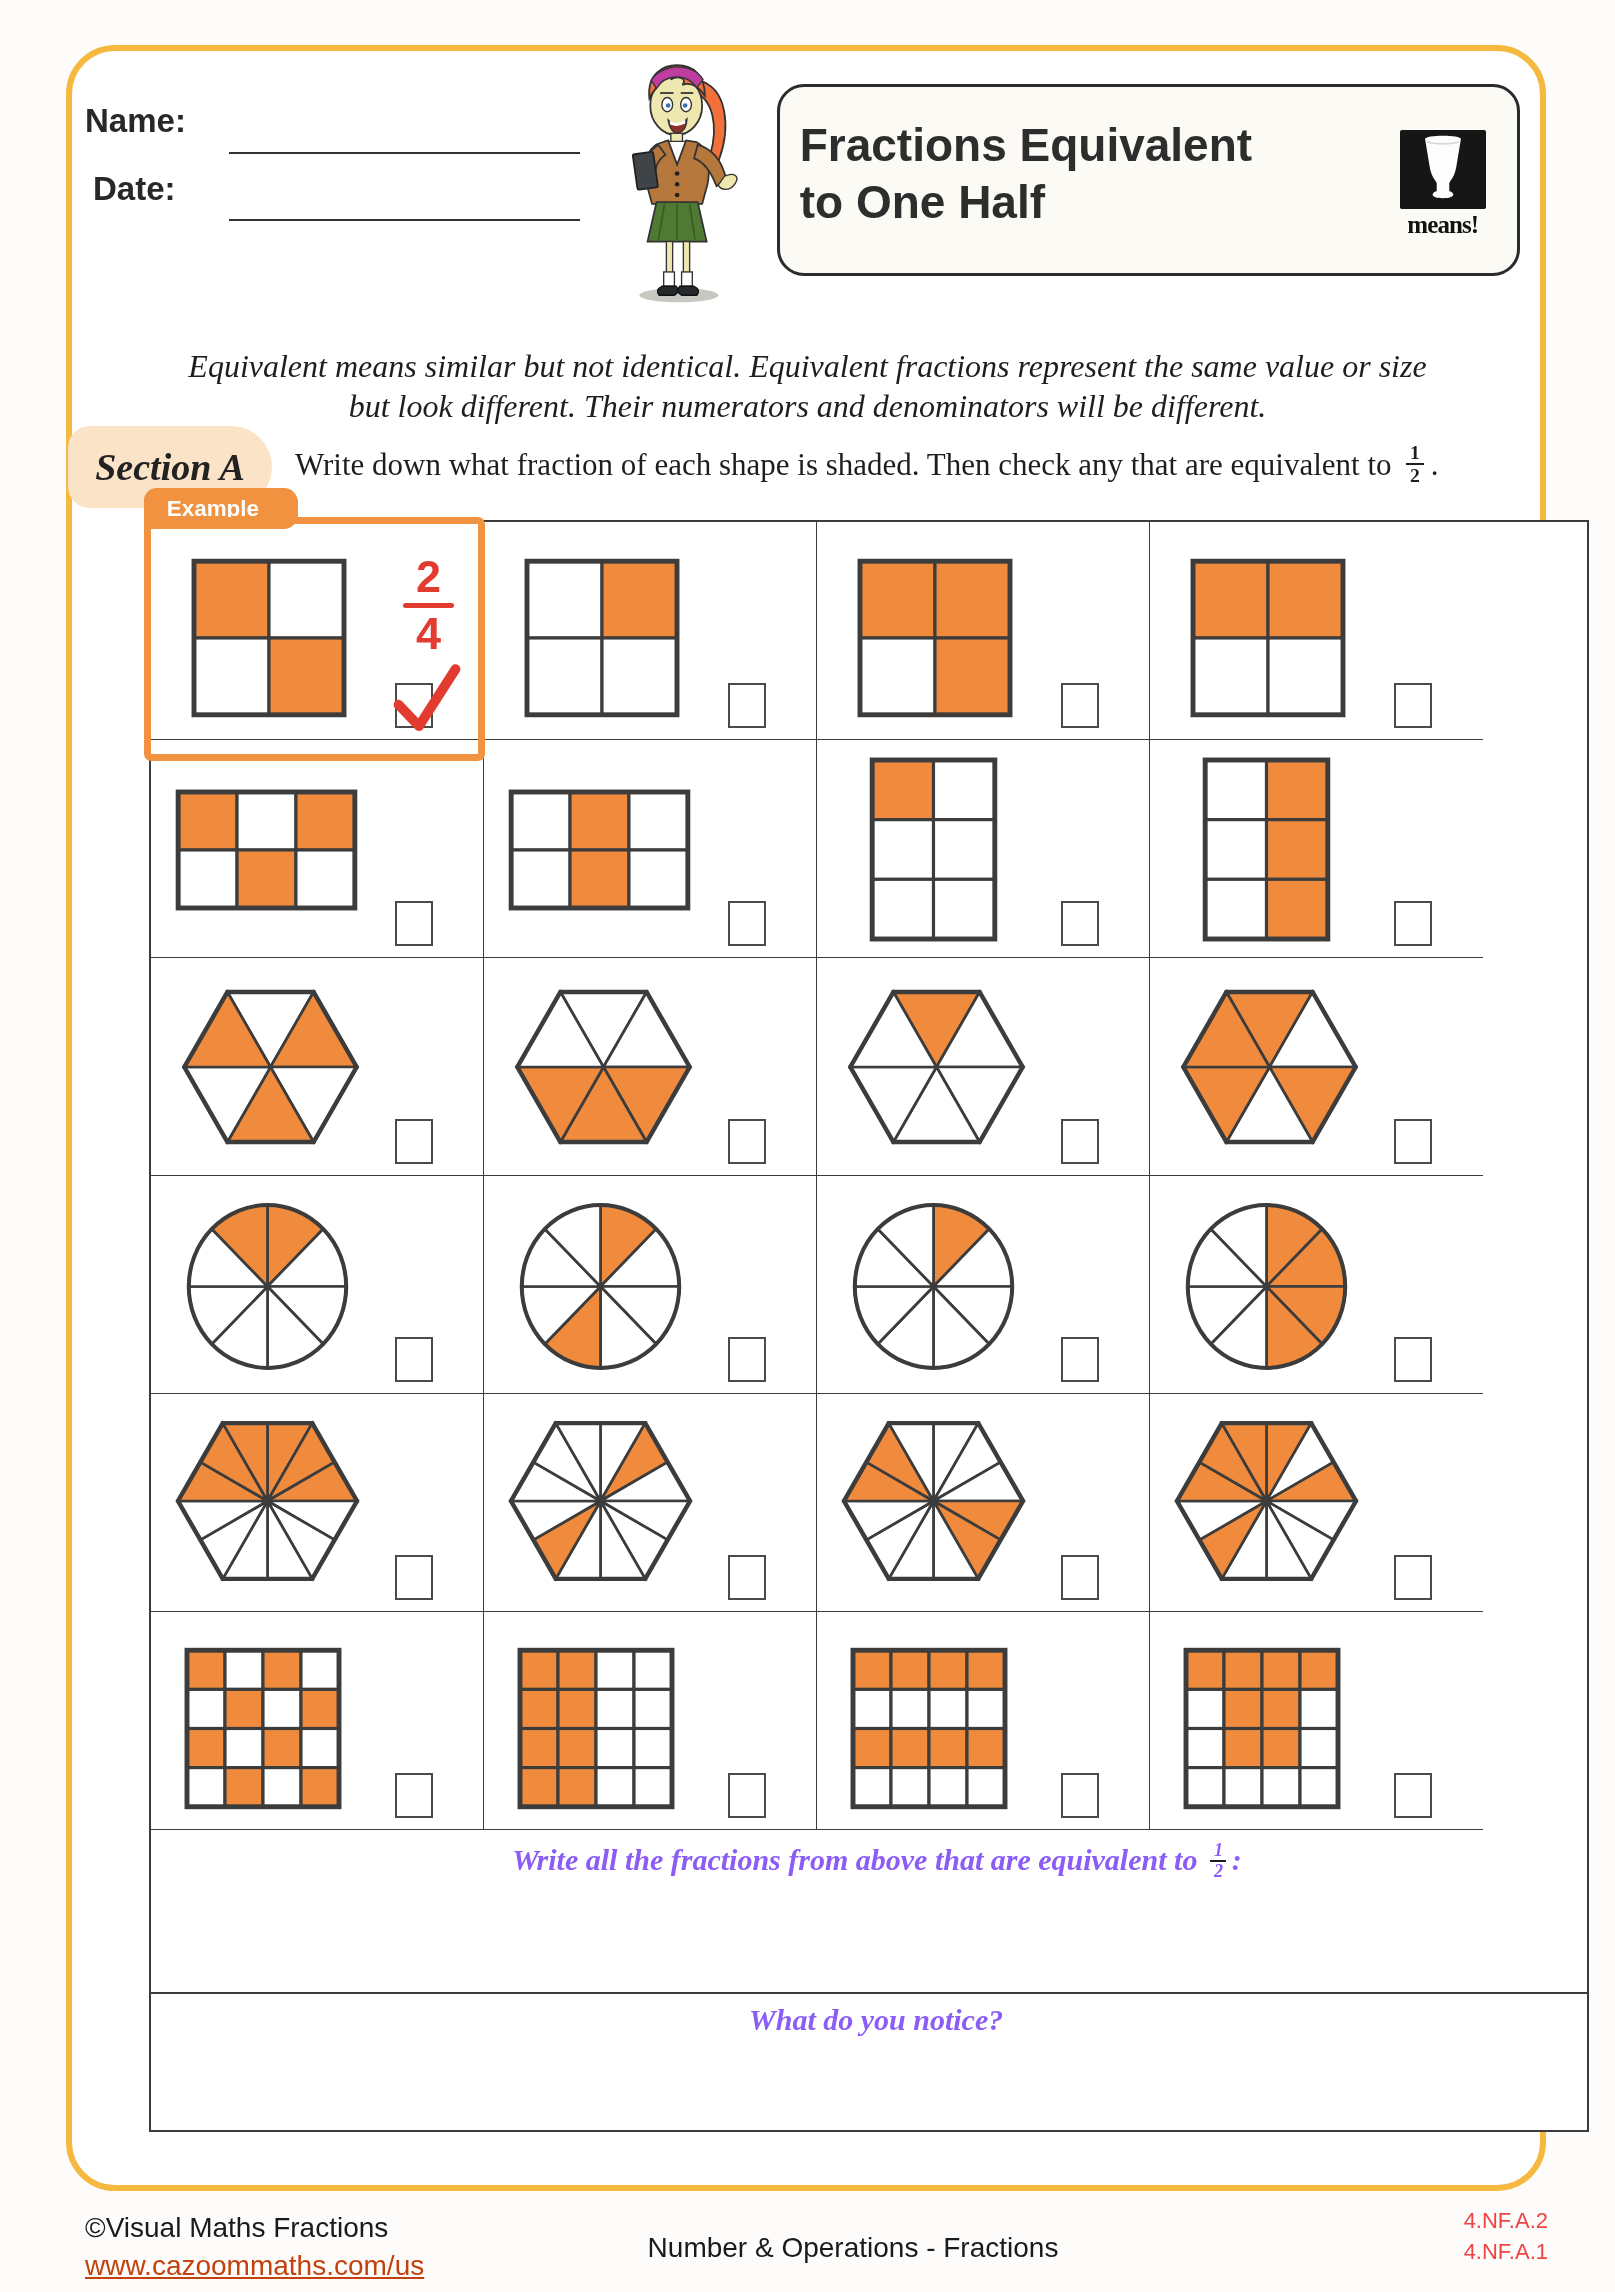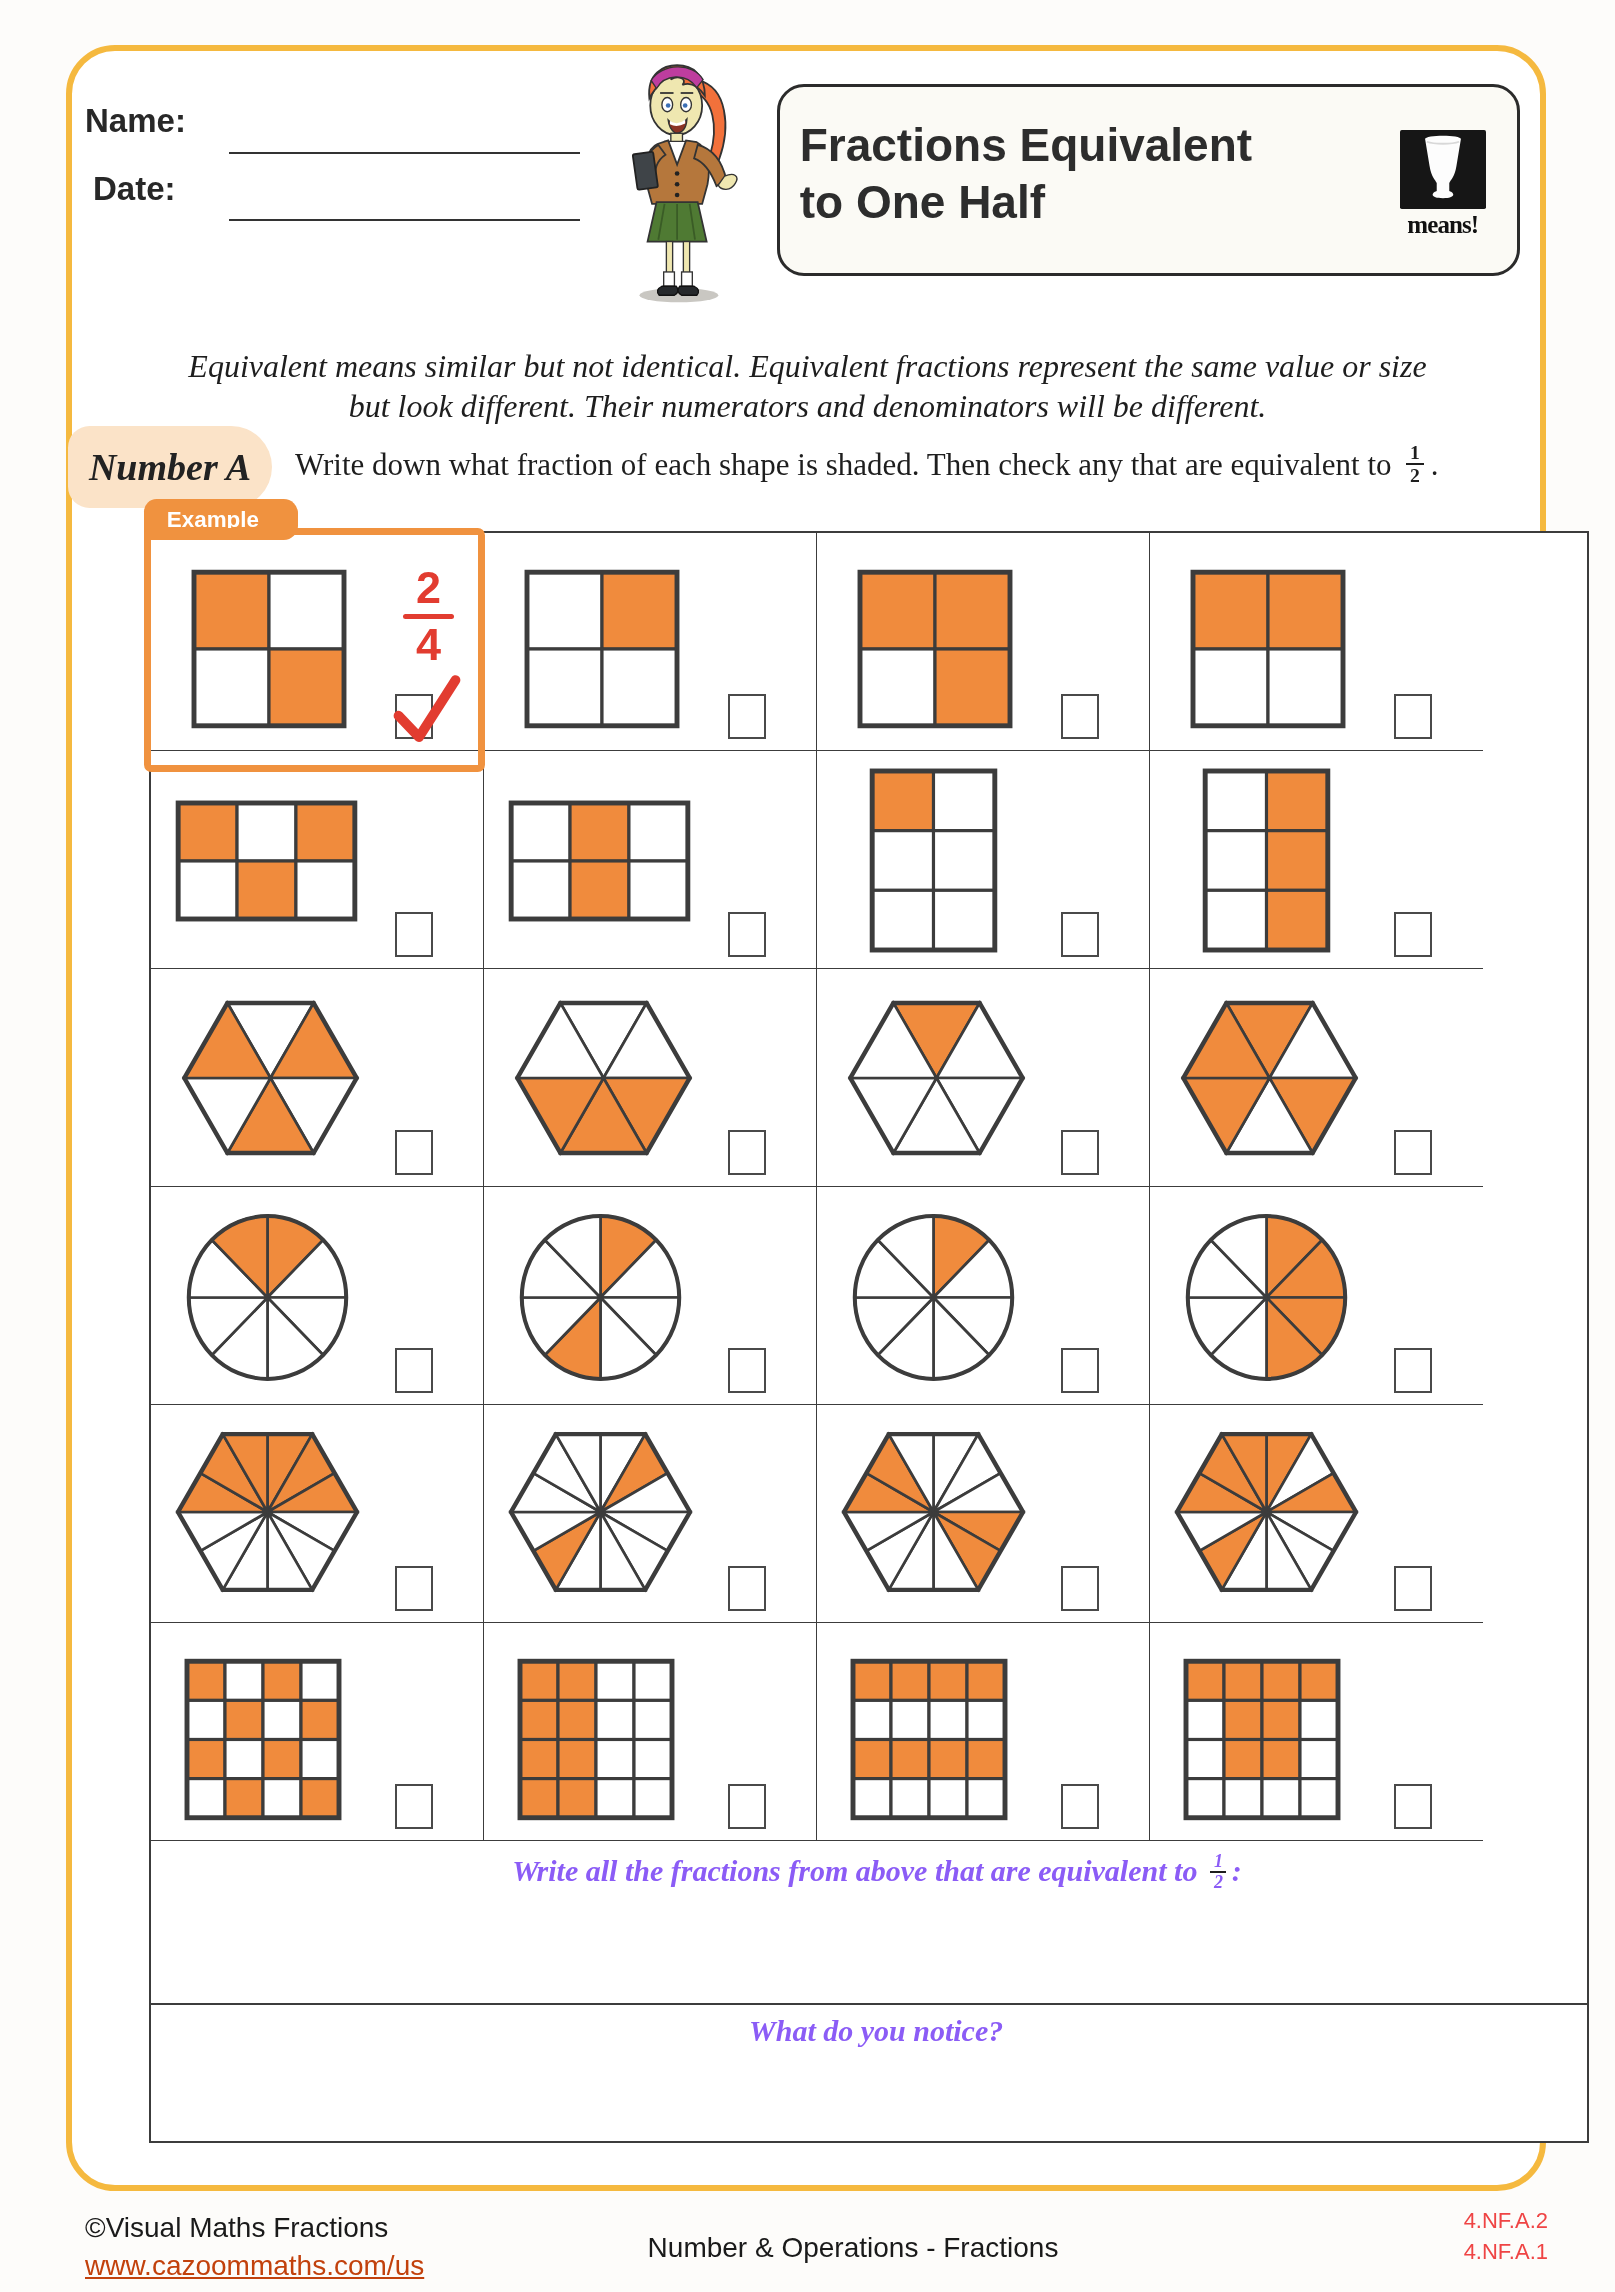--- a/index.html
+++ b/index.html
@@ -63,21 +63,21 @@
   }
   .frac {
     display:inline-flex; flex-direction:column; align-items:center;
     vertical-align:middle; margin:0 7.2px; position:relative; top:-3.6px;
   }
   .frac .num, .frac .den { font-size:19.7px; line-height:1.05; font-weight:bold; padding:0 3.6px; }
   .frac .den { border-top:2.7px solid #1E1E1E; }
 
   
   .table {
-    left:149px; top:531px; width:1440px;
+    left:149px; top:520px; width:1440px;
     border:2.7px solid #3C3C3C; background:#fff;
   }
   .cells { display:grid; grid-template-columns:repeat(4,333px); }
   .cell { position:relative; width:333px; height:218px; background:#fff; }
   .cell.br { border-right:1.8px solid #3C3C3C; }
   .cell.bb { border-bottom:1.8px solid #3C3C3C; }
   .shape { position:absolute; }
   .checkbox {
     position:absolute; left:244px; top:161px; width:38px; height:45px;
     border:2.2px solid #4A4A4A; background:#fff;
@@ -177,21 +177,21 @@
     </div>
     <div class="logo-word">means!</div>
   </div>
 </div>
 
 <div class="abs intro">
   <div>Equivalent means similar but not identical. Equivalent fractions represent the same value or size</div>
   <div>but look different. Their numerators and denominators will be different.</div>
 </div>
 
-<div class="abs section-pill">Number A</div>
+<div class="abs section-pill">Section A</div>
 
 <div class="abs instruction">
   <span>Write down what fraction of each shape is shaded. Then check any that are equivalent to</span>
   <span class="frac">
       <span class="num">1</span>
       <span class="den">2</span>
     </span><span>.</span>
 </div>
 
 <div class="abs table">

